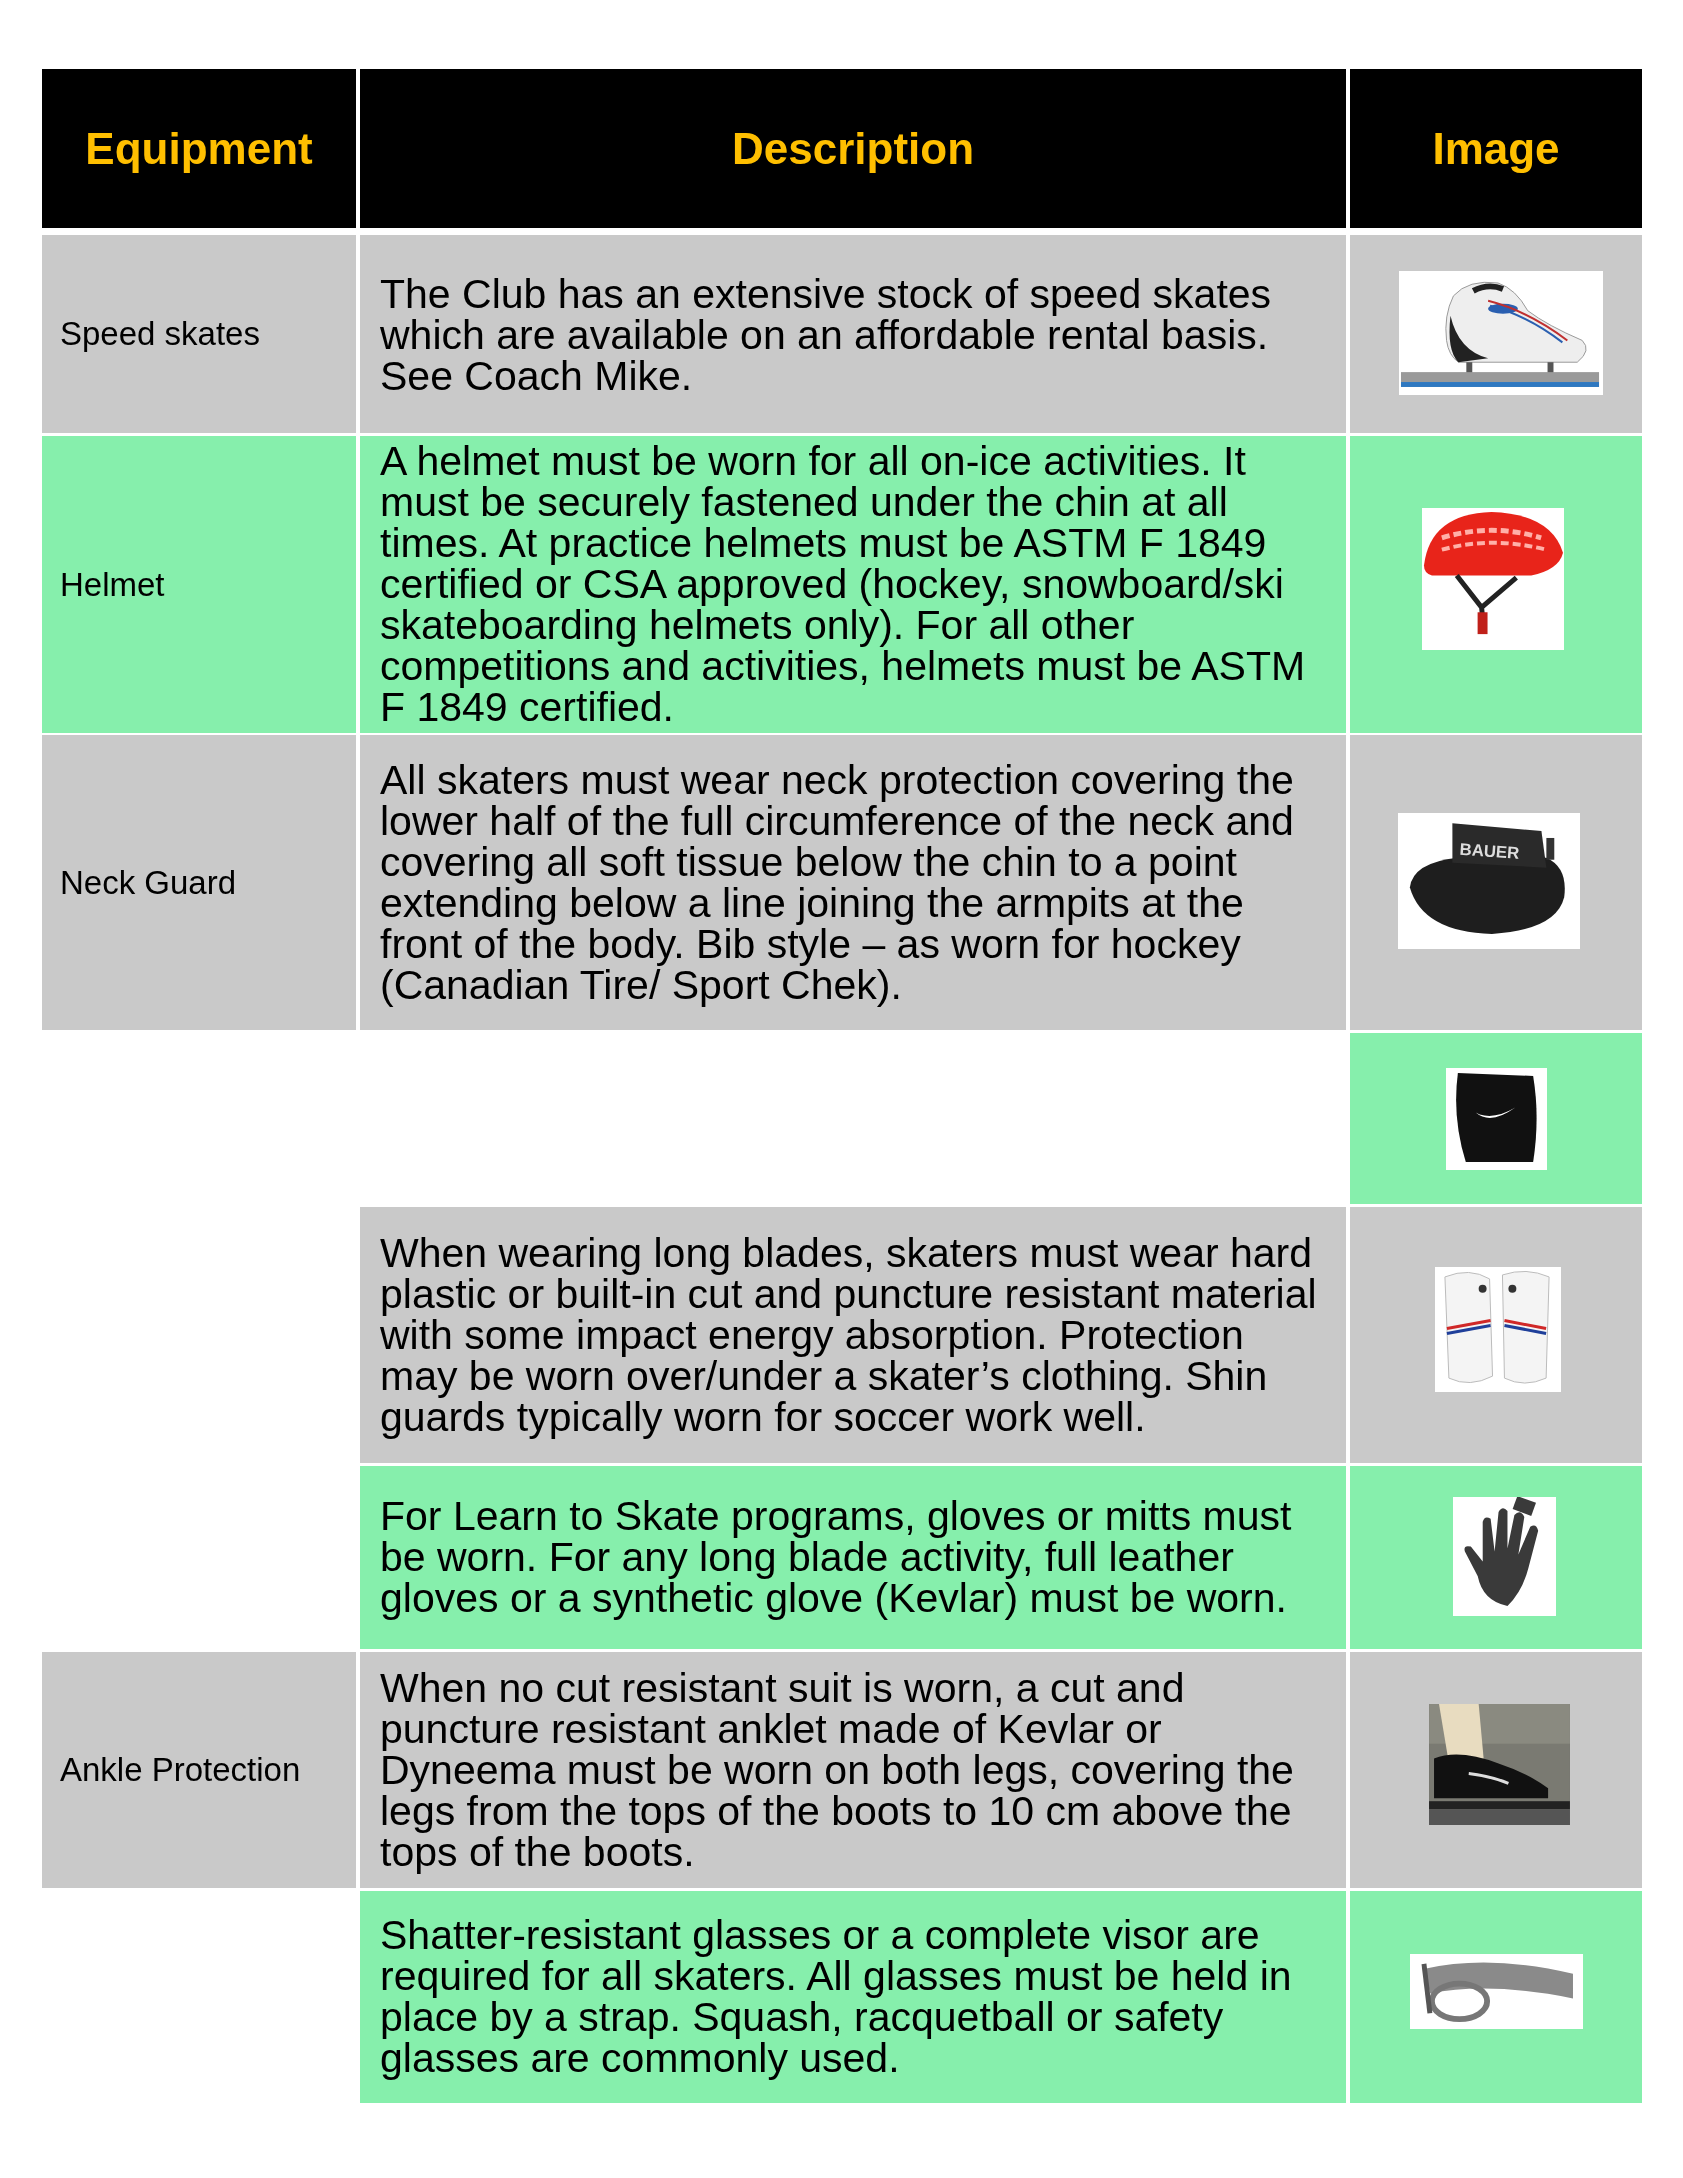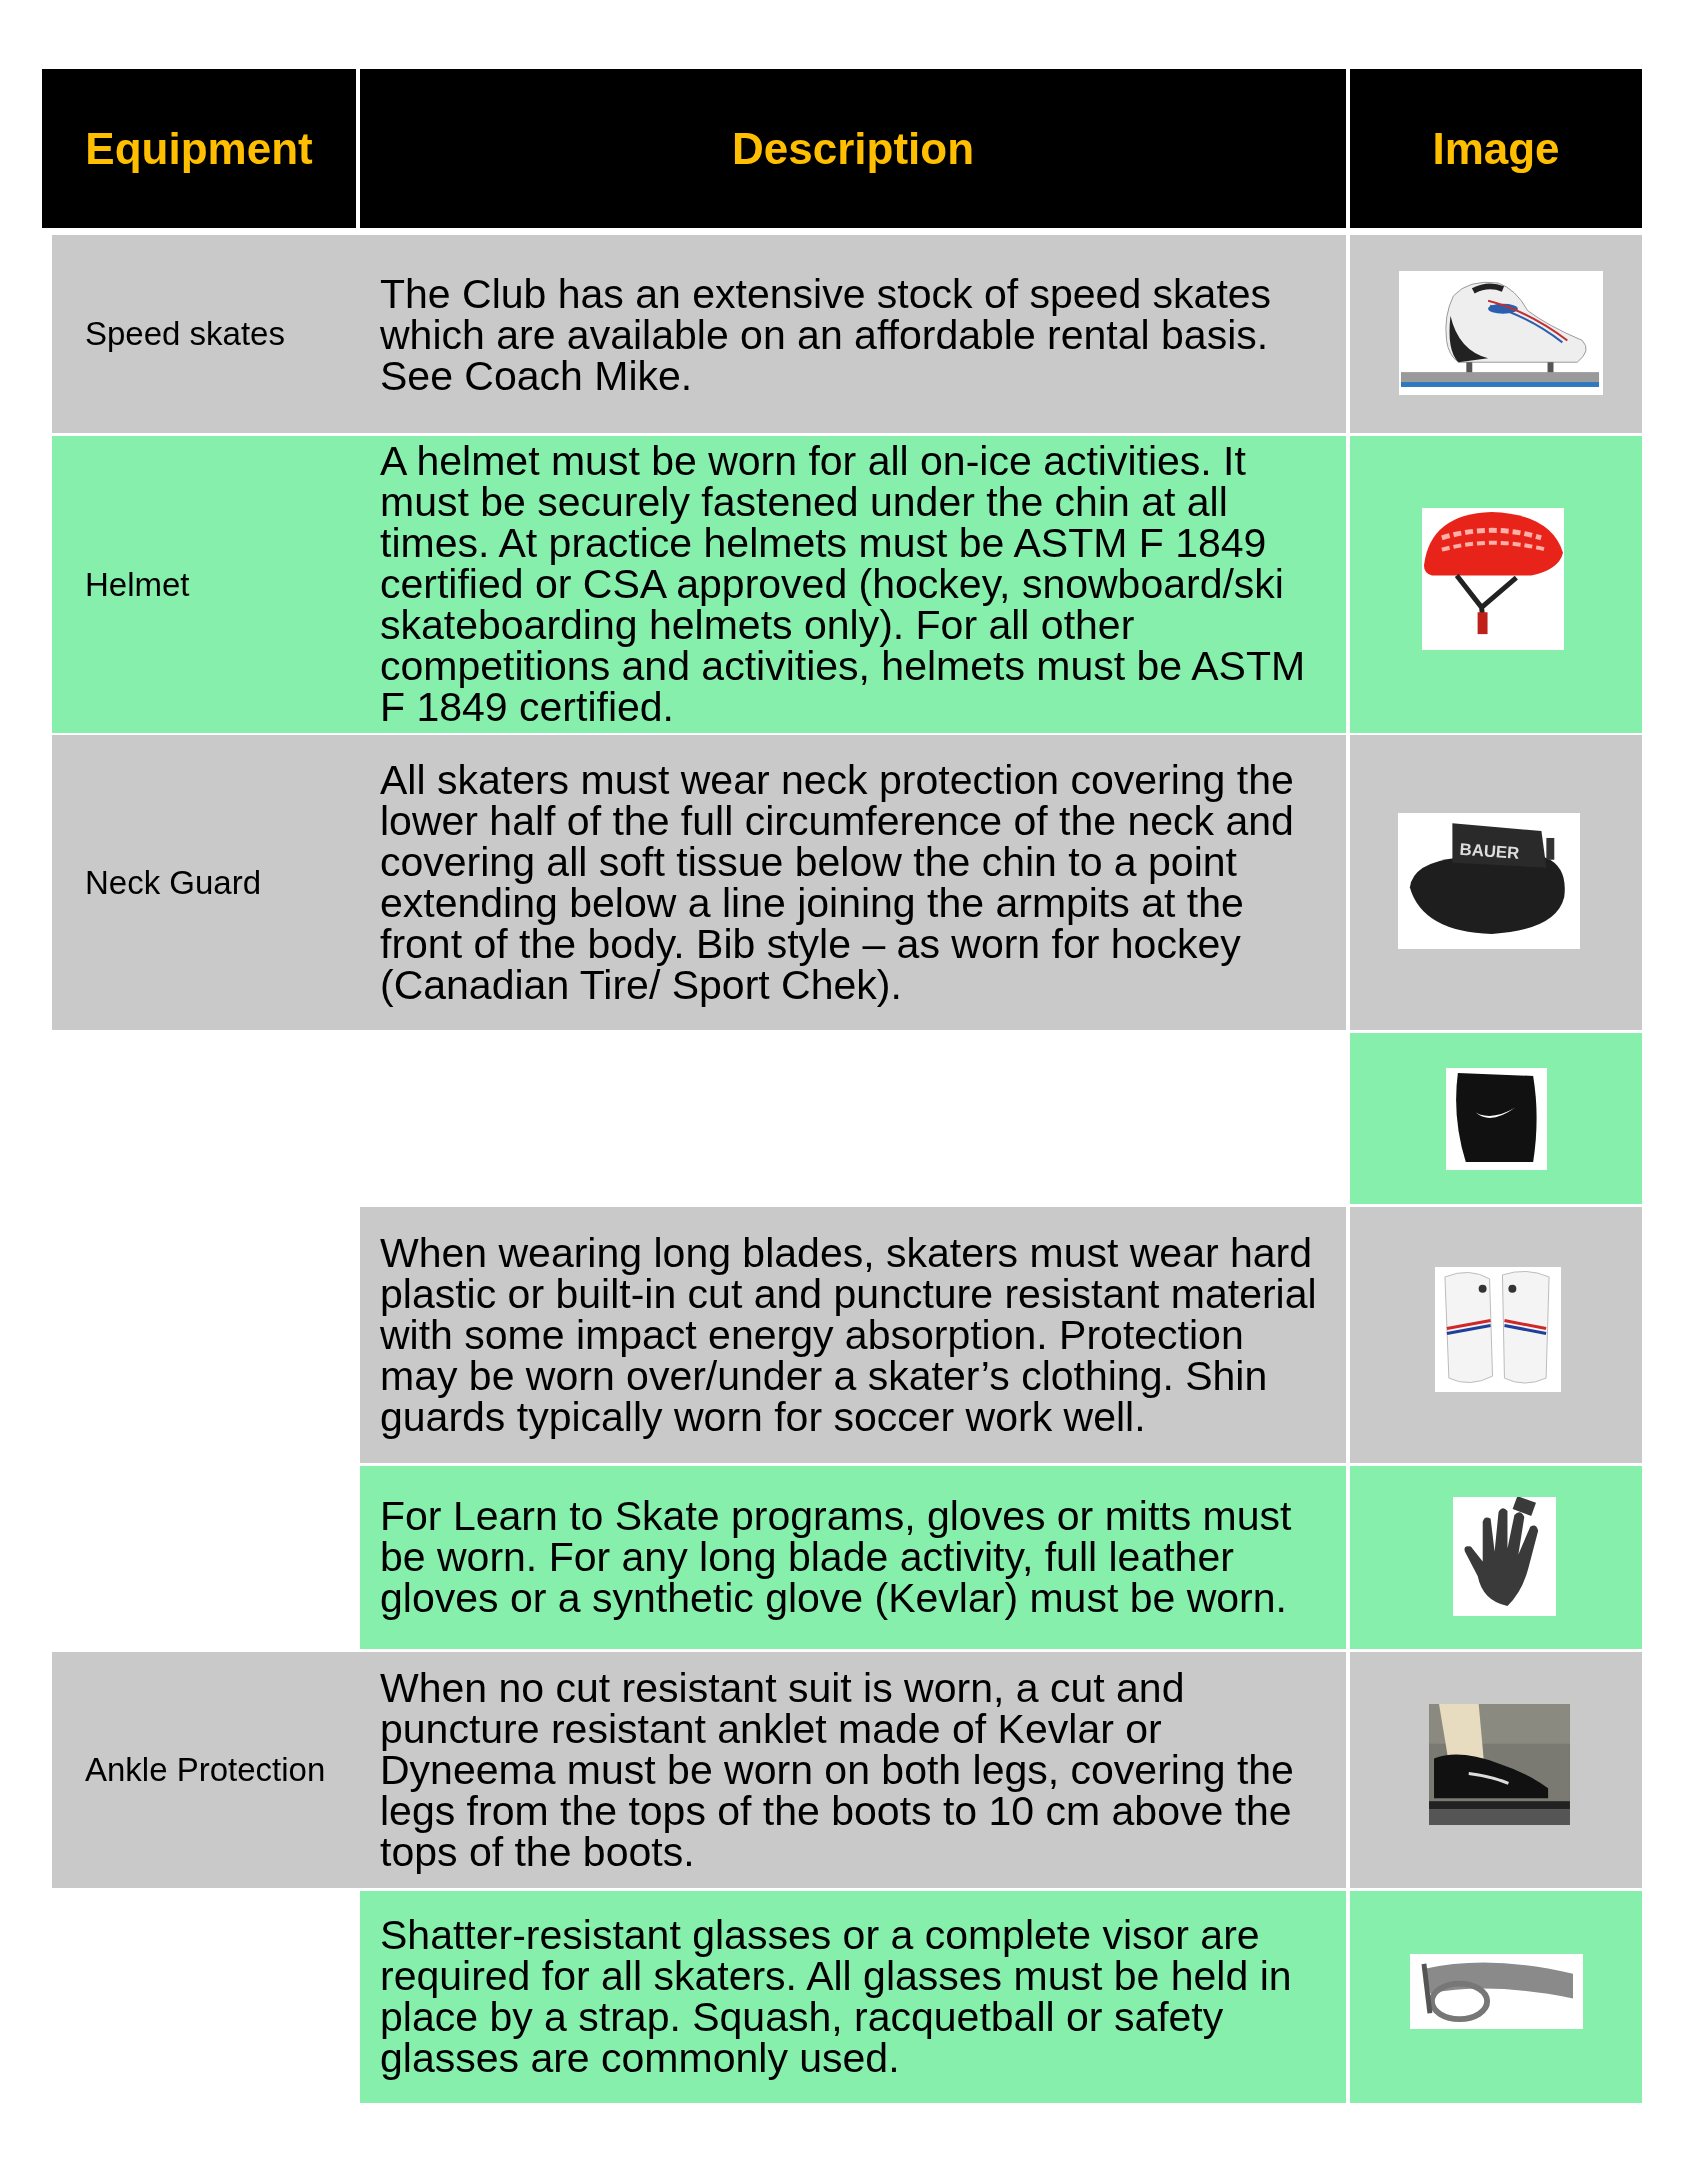--- a/index.html
+++ b/index.html
@@ -8,21 +8,21 @@
   .table { position:absolute; left:42px; top:69px; width:1600px; }
   .row { position:absolute; left:0; width:1600px; }
   .cell { position:absolute; top:0; bottom:0; box-sizing:border-box; }
   .c1 { left:0; width:314px; }
   .c2 { left:318px; width:986px; }
   .c3 { left:1308px; width:292px; }
   .hdr .cell { background:#000000; display:flex; align-items:center; justify-content:center; }
   .hdr-label { color:#ffbf00; font-weight:bold; font-size:44px; }
   .dark .cell { background:#c9c9c9; }
   .light .cell { background:#86efac; }
-  .name-cell { display:flex; align-items:center; padding-left:33px;margin-left:10px; }
+  .name-cell { display:flex; align-items:center; padding-left:18px; }
   .name { font-size:33px; color:#000; }
   .desc-cell { display:flex; align-items:center; padding-left:20px; padding-right:18px; }
   .desc { font-size:41px; line-height:41px; color:#000; }
   .thumb { position:absolute; background:#ffffff; overflow:hidden; }
   svg { display:block; width:100%; height:100%; }
 </style>
 </head>
 <body>
 
 <div class="table">

